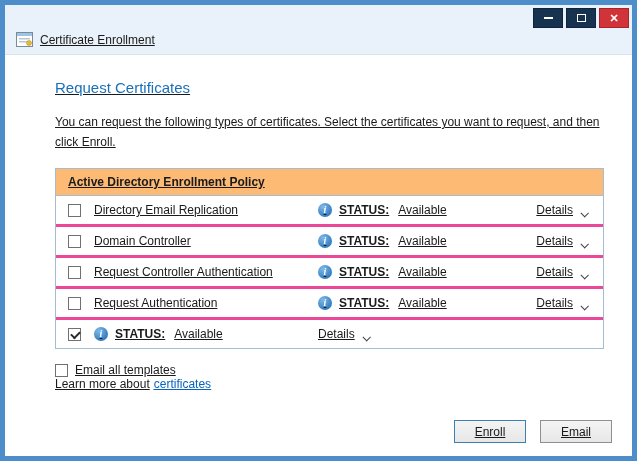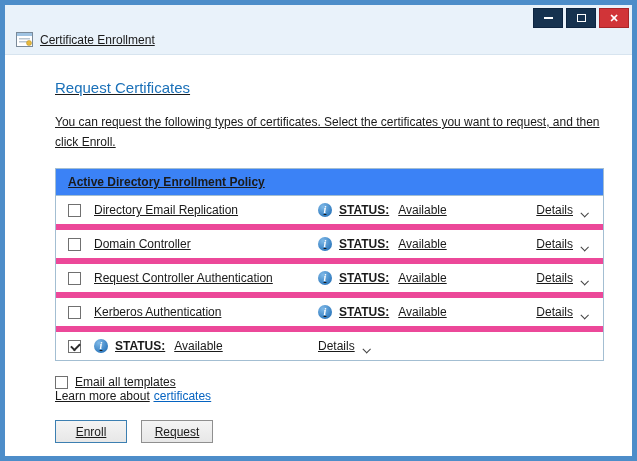--- a/index.html
+++ b/index.html
@@ -85,28 +85,28 @@
   }
   
   .groupbox {
     border: 1px solid #a3bed2;
     margin-right: 8px;
   }
   .groupbox-header {
     font-weight: bold;
     padding: 6px 12px;
     border-bottom: 1px solid #a3bed2;
-    background: #3b82f6;
+    background: #fdba74;
   }
   .policy-row {
     display: grid;
     grid-template-columns: 26px 224px 1fr auto;
     align-items: center;
     padding: 7px 12px;
-    border-bottom: 6px solid #ec4899;
+    border-bottom: 3px solid #ec4899;
   }
   .policy-row:last-child { border-bottom: none; }
   .checkbox {
     width: 13px;
     height: 13px;
     background: #ffffff;
     border: 1px solid #707070;
     display: inline-block;
     position: relative;
     cursor: pointer;
@@ -174,20 +174,21 @@
     align-items: baseline;
   }
   .link {
     color: var(--link, #0563c1);
     text-decoration: underline;
     cursor: pointer;
   }
   .button-row {
     margin-top: auto;
     display: flex;
+    justify-content: flex-end;
     gap: 14px;
     padding-bottom: 3px;
   }
   .btn {
     min-width: 72px;
     height: 23px;
     font-family: "Liberation Sans", sans-serif;
     font-size: 12px;
     color: #1a1a1a;
     background: linear-gradient(#f4f4f4, #e7e7e7);
@@ -273,21 +274,21 @@
           <span class="status-value">Available</span>
         </span>
         <span class="details-cell">
           <span>Details</span>
           <span class="chevron"></span>
         </span>
       </div>
 
       <div class="policy-row">
         <span class="checkbox"></span>
-        <span class="row-label">Kerberos Authentication</span>
+        <span class="row-label">Request Authentication</span>
         <span class="status-cell">
           <span class="info-icon"></span>
           <span class="status-label">STATUS:</span>
           <span class="status-value">Available</span>
         </span>
         <span class="details-cell">
           <span>Details</span>
           <span class="chevron"></span>
         </span>
       </div>
@@ -311,17 +312,17 @@
       <span>Email all templates</span>
     </div>
 
     <div class="learnmore">
       <span>Learn more about</span>
       <a href="#" class="link">certificates</a>
     </div>
 
     <div class="button-row">
       <button class="btn default">Enroll</button>
-      <button class="btn">Request</button>
+      <button class="btn">Email</button>
     </div>
 
   </div>
 </div>
 
 </body></html>

